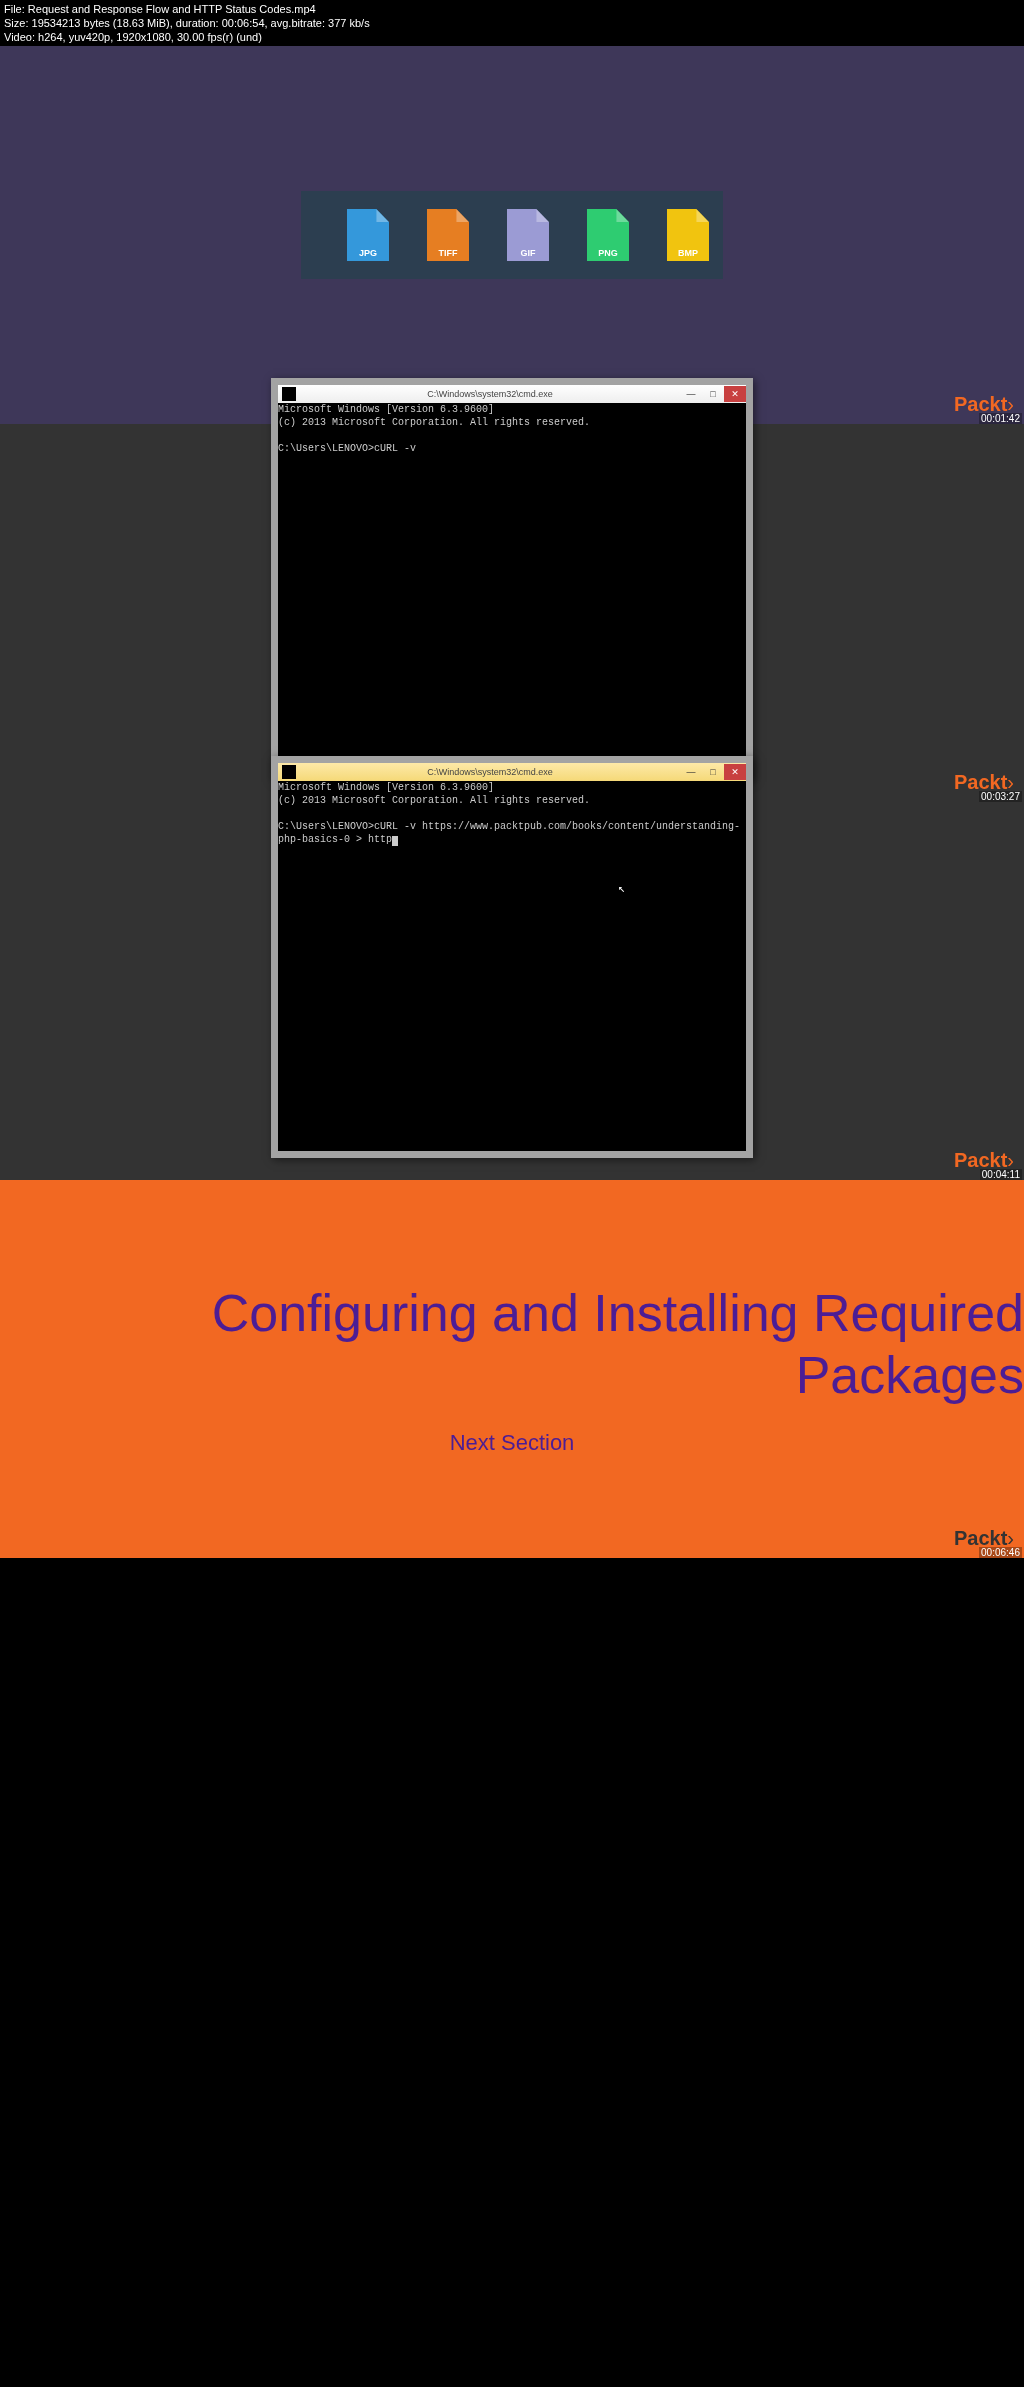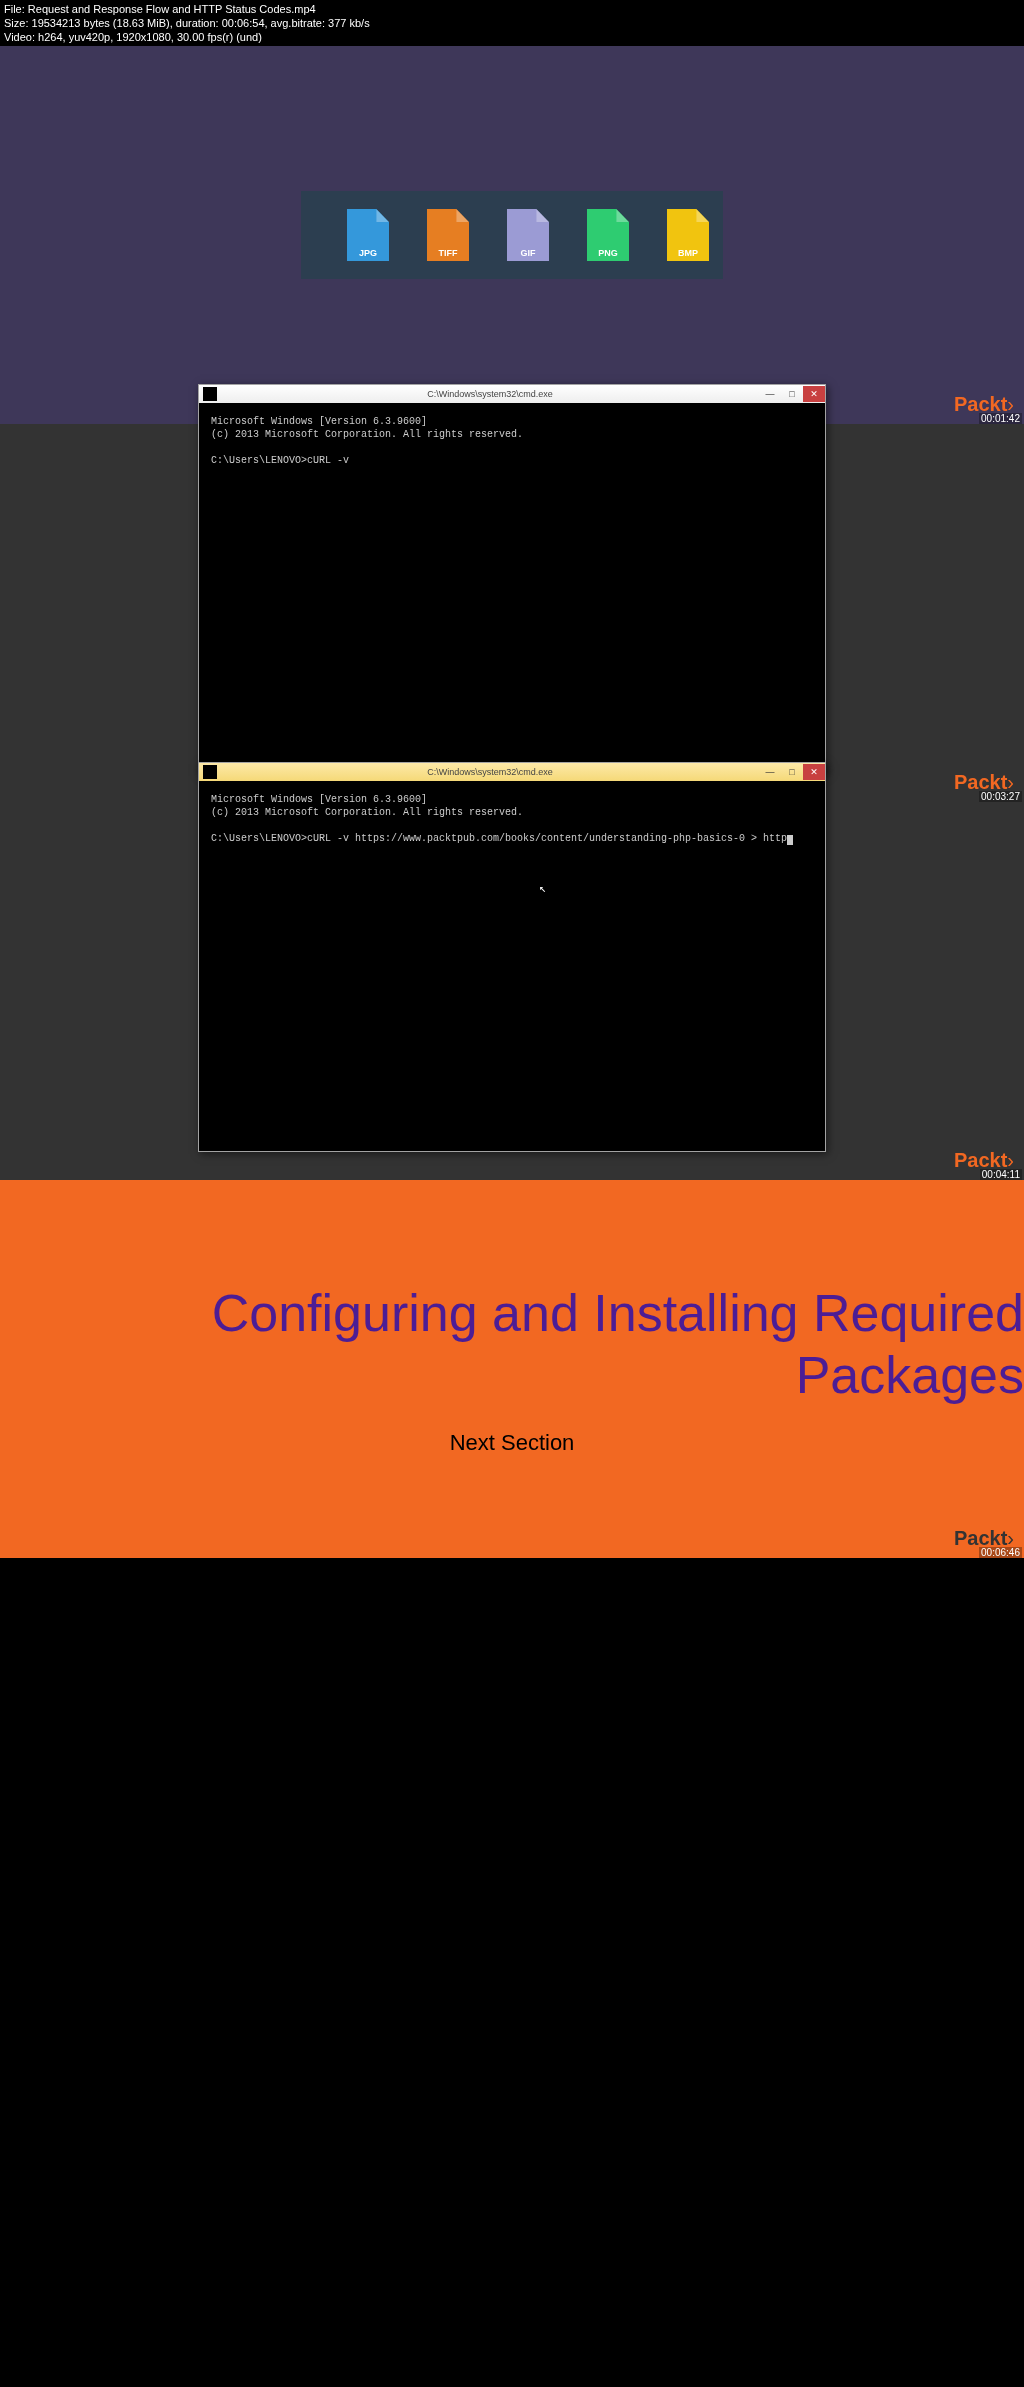--- a/index.html
+++ b/index.html
@@ -20,36 +20,36 @@
 .file-icon { width: 42px; height: 52px; position: relative; display: flex; flex-direction: column; justify-content: flex-end; align-items: center; margin-left: 32px; }
 .file-icon-body { width: 100%; height: 100%; position: relative; clip-path: polygon(0 0, 70% 0, 100% 25%, 100% 100%, 0 100%); }
 .file-icon-fold { position: absolute; top: 0; right: 0; width: 30%; height: 25%; background: rgba(255,255,255,0.3); clip-path: polygon(0 0, 100% 100%, 0 100%); }
 .file-icon-label { position: absolute; bottom: 3px; width: 100%; text-align: center; color: #fff; font-size: 9px; font-weight: bold; }
 .jpg { background: #3498db; }
 .tiff { background: #e67e22; }
 .gif { background: #9b9bd4; }
 .png { background: #2ecc71; }
 .bmp { background: #f1c40f; }
 
-.cmd-window { position: absolute; top: 50%; left: 50%; transform: translate(-50%, -50%); width: 628px; background: #fff; border: 1px solid #a3a3a3; box-shadow: 2px 2px 8px rgba(0,0,0,0.5); }
+.cmd-window { position: absolute; top: 50%; left: 50%; transform: translate(-50%, -50%); width: 482px; background: #fff; border: 7px solid #a3a3a3; box-shadow: 2px 2px 8px rgba(0,0,0,0.5); }
 .cmd-titlebar { height: 18px; background: linear-gradient(#fff, #eee); display: flex; align-items: center; font-size: 9px; color: #444; position: relative; }
 .cmd-titlebar-icon { width: 14px; height: 14px; background: #000; margin: 0 4px; }
 .cmd-titlebar-title { flex: 1; text-align: center; font-size: 9px; }
 .cmd-controls { display: flex; }
 .cmd-btn { width: 22px; height: 16px; font-size: 9px; text-align: center; line-height: 16px; color: #333; }
 .cmd-close { background: #c84040; color: #fff; }
-.cmd-body { background: #000; color: #ccc; font-family: 'Consolas', 'Courier New', monospace; font-size: 10px; padding: 12px; min-height: 370px; white-space: pre-wrap; word-break: break-all; line-height: 13px; }
+.cmd-body { background: #000; color: #ccc; font-family: 'Consolas', 'Courier New', monospace; font-size: 10px; padding: 0; min-height: 370px; white-space: pre-wrap; word-break: break-all; line-height: 13px; }
 
 .frame2 .cmd-window { top: 155px; }
 .frame3 .cmd-window { top: 155px; }
 .frame3 .cmd-titlebar { background: linear-gradient(#fde9a8, #f5d978); }
 .frame3 .cmd-body { min-height: 370px; }
 
 .frame4-title { color: #4c1d95; font-size: 52px; font-weight: 300; text-align: right; line-height: 1.2; font-family: 'Segoe UI Light', 'Segoe UI', Arial, sans-serif; }
-.frame4-sub { color: #000000; font-size: 22px; font-weight: 300; margin-top: 24px; font-family: 'Segoe UI Light', 'Segoe UI', Arial, sans-serif; }
+.frame4-sub { color: #4c1d95; font-size: 22px; font-weight: 300; margin-top: 24px; font-family: 'Segoe UI Light', 'Segoe UI', Arial, sans-serif; }
 
 .cursor { display: inline-block; width: 6px; height: 10px; background: #ccc; vertical-align: bottom; }
 .mouse-cursor { position: absolute; color: #fff; font-size: 12px; }
 </style>
 </head>
 <body>
 
 <div class="header">
   <div>File: Request and Response Flow and HTTP Status Codes.mp4</div>
   <div>Size: 19534213 bytes (18.63 MiB), duration: 00:06:54, avg.bitrate: 377 kb/s</div>

